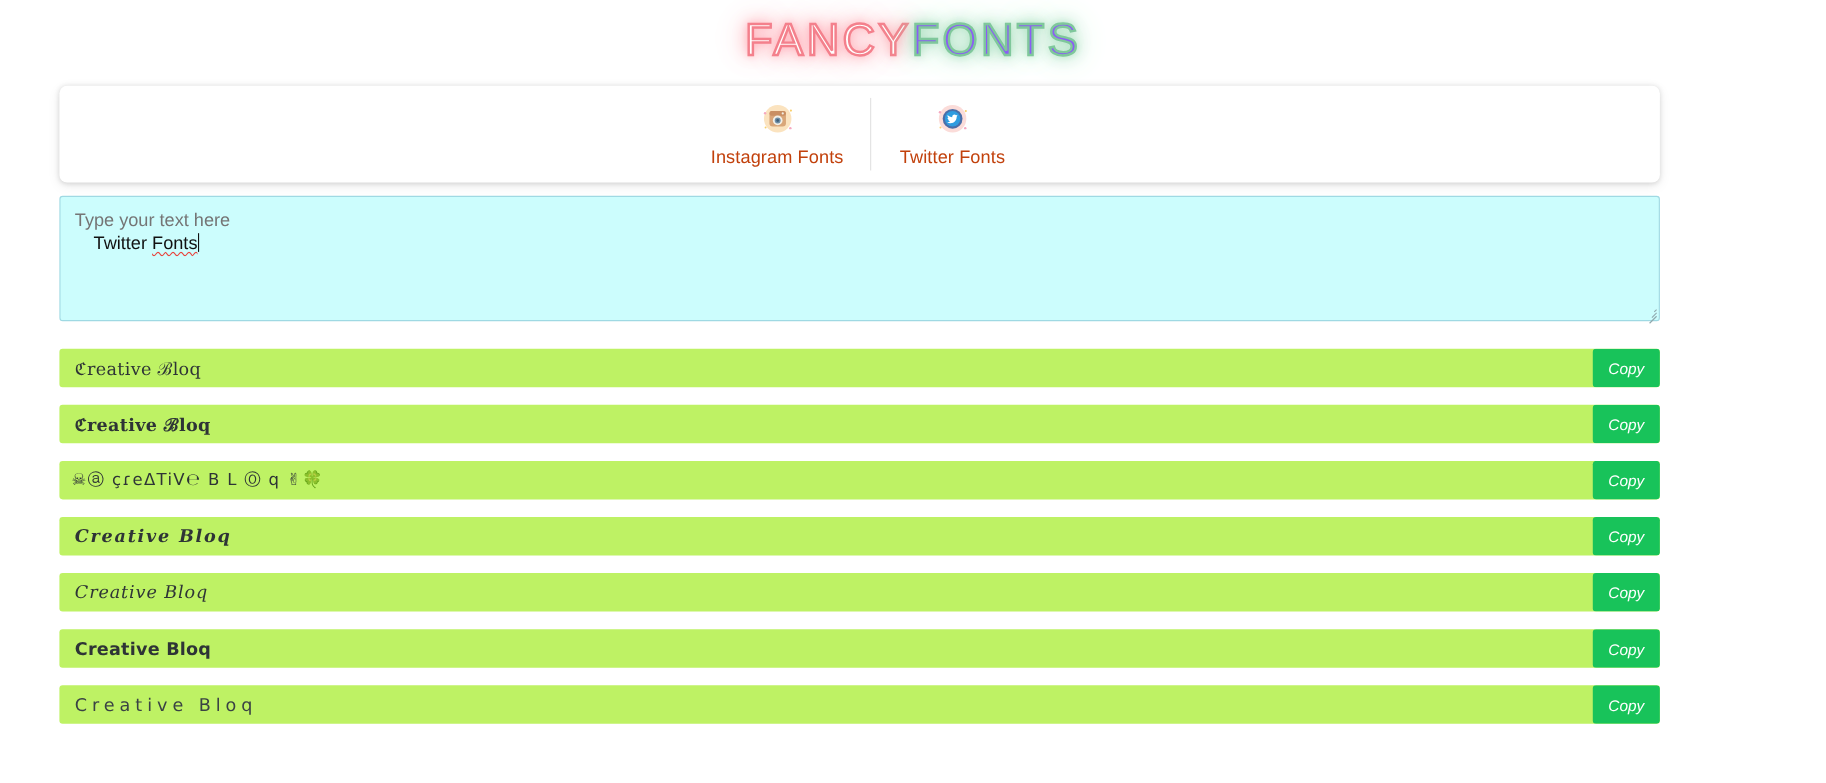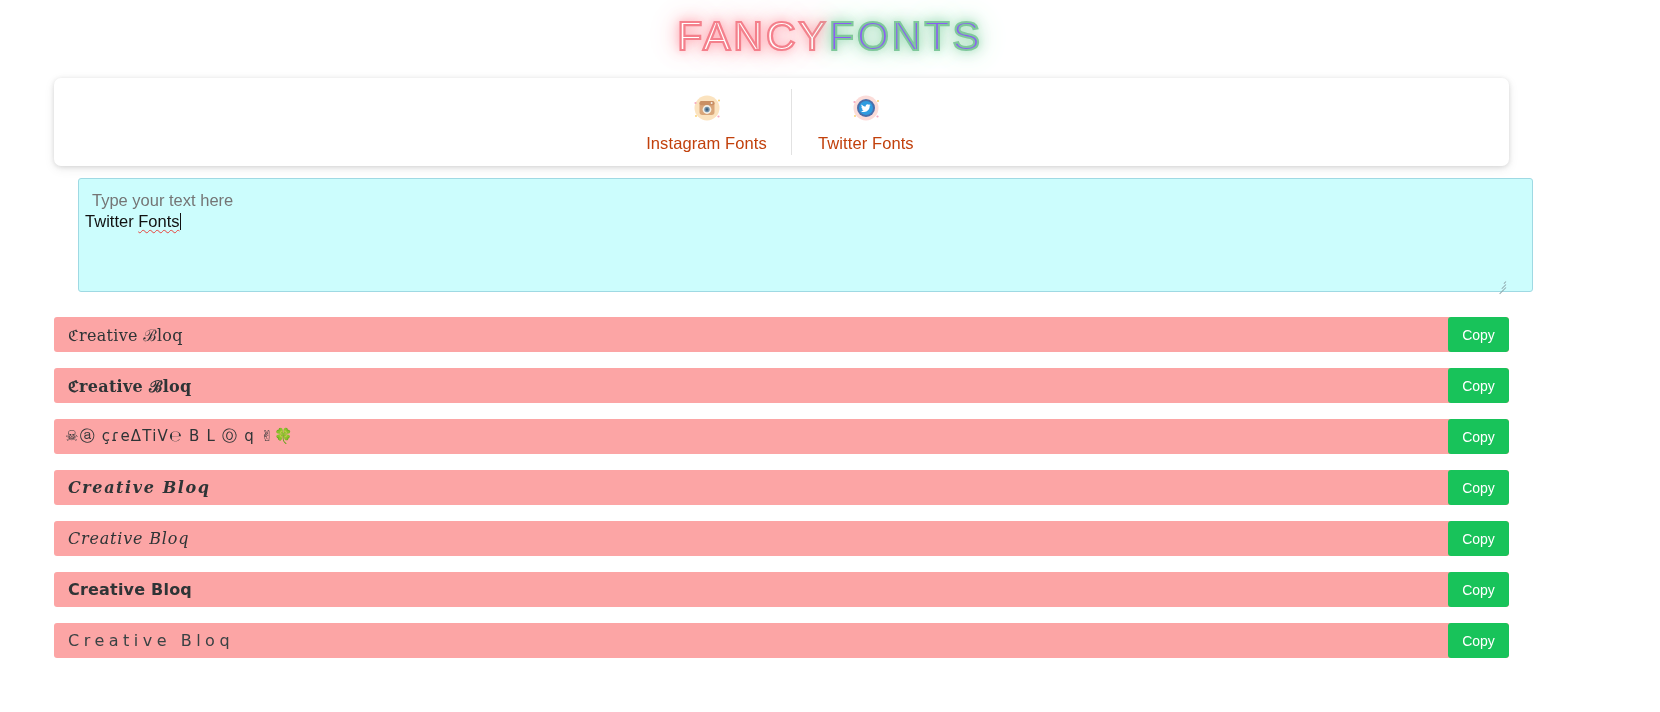--- a/index.html
+++ b/index.html
@@ -113,21 +113,20 @@
     background: #ccfdfd;
     border: 1px solid #9fd9e3;
     border-radius: 3px;
     padding: 11px 13px;
     font-family: "Liberation Sans", sans-serif;
     font-size: 16.5px;
     color: #111111;
     resize: none;
     outline: none;
     line-height: 1.3;
-    margin-left: 24px;
   }
   .ta-overlay {
     position: absolute;
     left: 13px; top: 12px;
     font-size: 16.5px;
     color: #111;
     pointer-events: none;
     white-space: pre;
     line-height: 1.3;
   }
@@ -166,21 +165,21 @@
     position: absolute;
     left: 54px;
     top: 317px;
     width: 1455px;
   }
   .result-row {
     display: flex;
     align-items: stretch;
     height: 35px;
     margin-bottom: 16px;
-    background: #fca5a5;
+    background: #bef264;
     border-radius: 3px;
     overflow: hidden;
   }
   .result-text {
     flex: 1;
     display: flex;
     align-items: center;
     padding-left: 14px;
     font-size: 17px;
     color: #2e3436;
@@ -193,20 +192,21 @@
     color: #ffffff;
     font-size: 14px;
     font-family: "Liberation Sans", sans-serif;
     display: flex;
     align-items: center;
     justify-content: center;
     border: none;
     cursor: pointer;
     border-radius: 3px;
     flex-shrink: 0;
+    font-style: italic;
   }
 
   
   .f-fraktur   { font-family: "DejaVu Serif", serif; font-size: 16px; letter-spacing: 0.3px; }
   .f-fraktur-b { font-family: "DejaVu Serif", serif; font-size: 16px; font-weight: bold; letter-spacing: 0.3px; }
   .f-emoji     { font-family: "DejaVu Sans", sans-serif; font-size: 15px; letter-spacing: 1.2px; padding-left: 11px; }
   .f-script-b  { font-family: "DejaVu Serif", serif; font-style: italic; font-weight: bold; font-size: 16px; letter-spacing: 1.6px; }
   .f-script    { font-family: "DejaVu Serif", serif; font-style: italic; font-size: 16px; letter-spacing: 0.8px; }
   .f-double    { font-family: "DejaVu Sans", sans-serif; font-weight: bold; font-size: 16px; letter-spacing: 0.2px; }
   .f-wide      { font-family: "DejaVu Sans", sans-serif; font-size: 16px; letter-spacing: 4.5px; color: #3a4244; }

